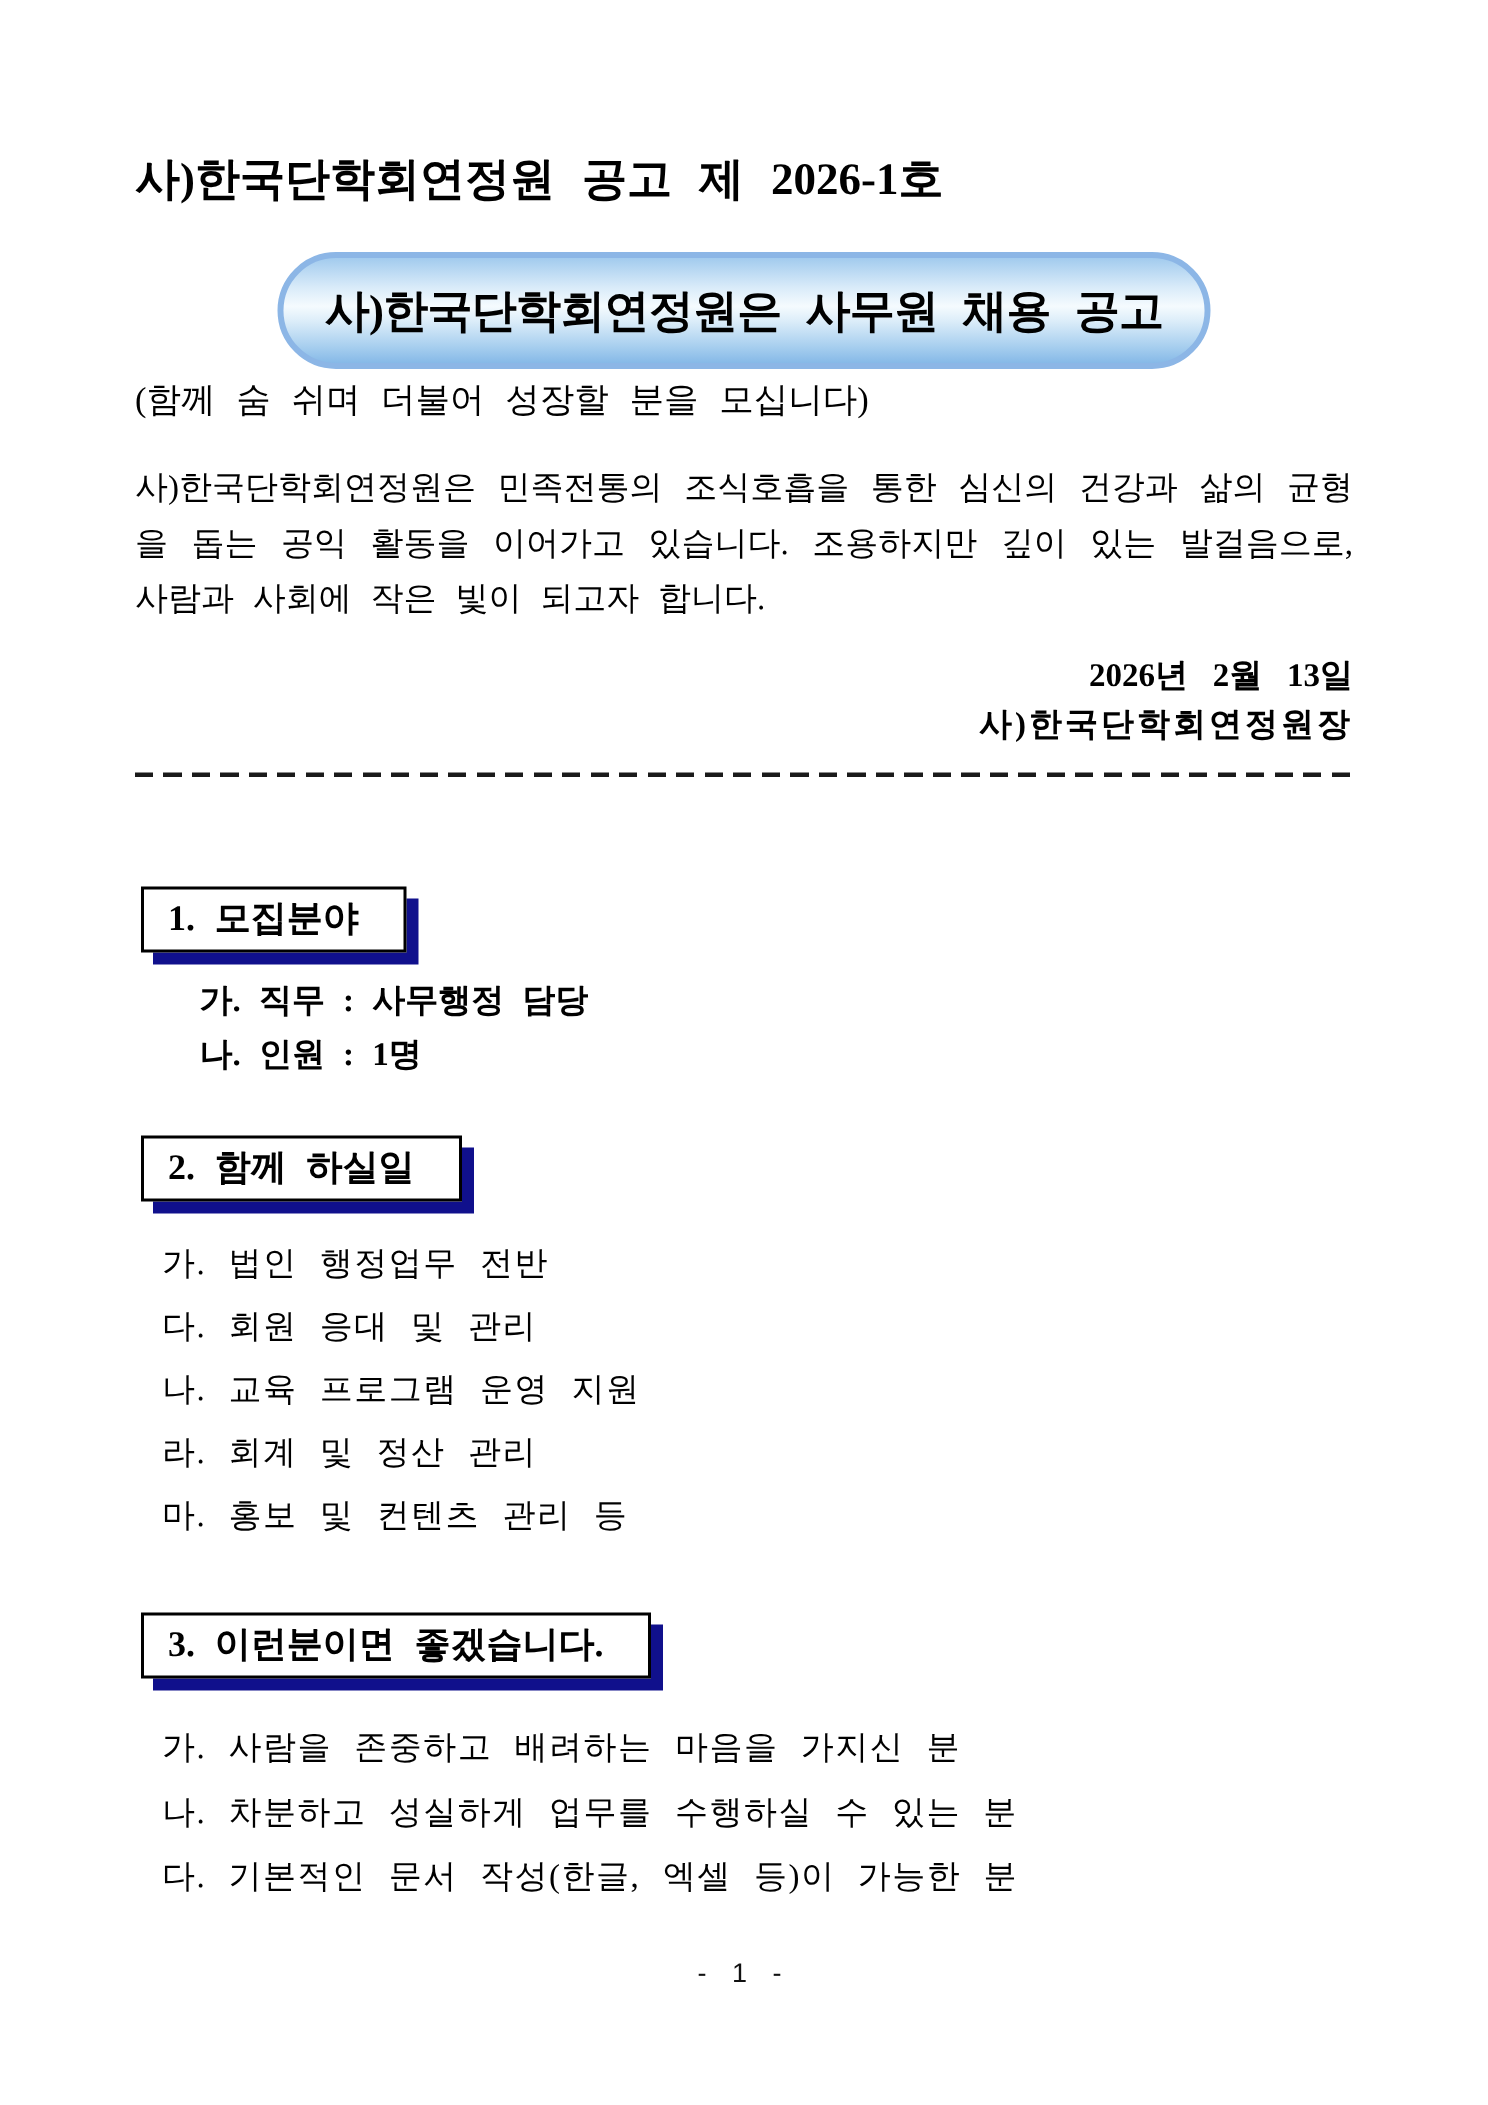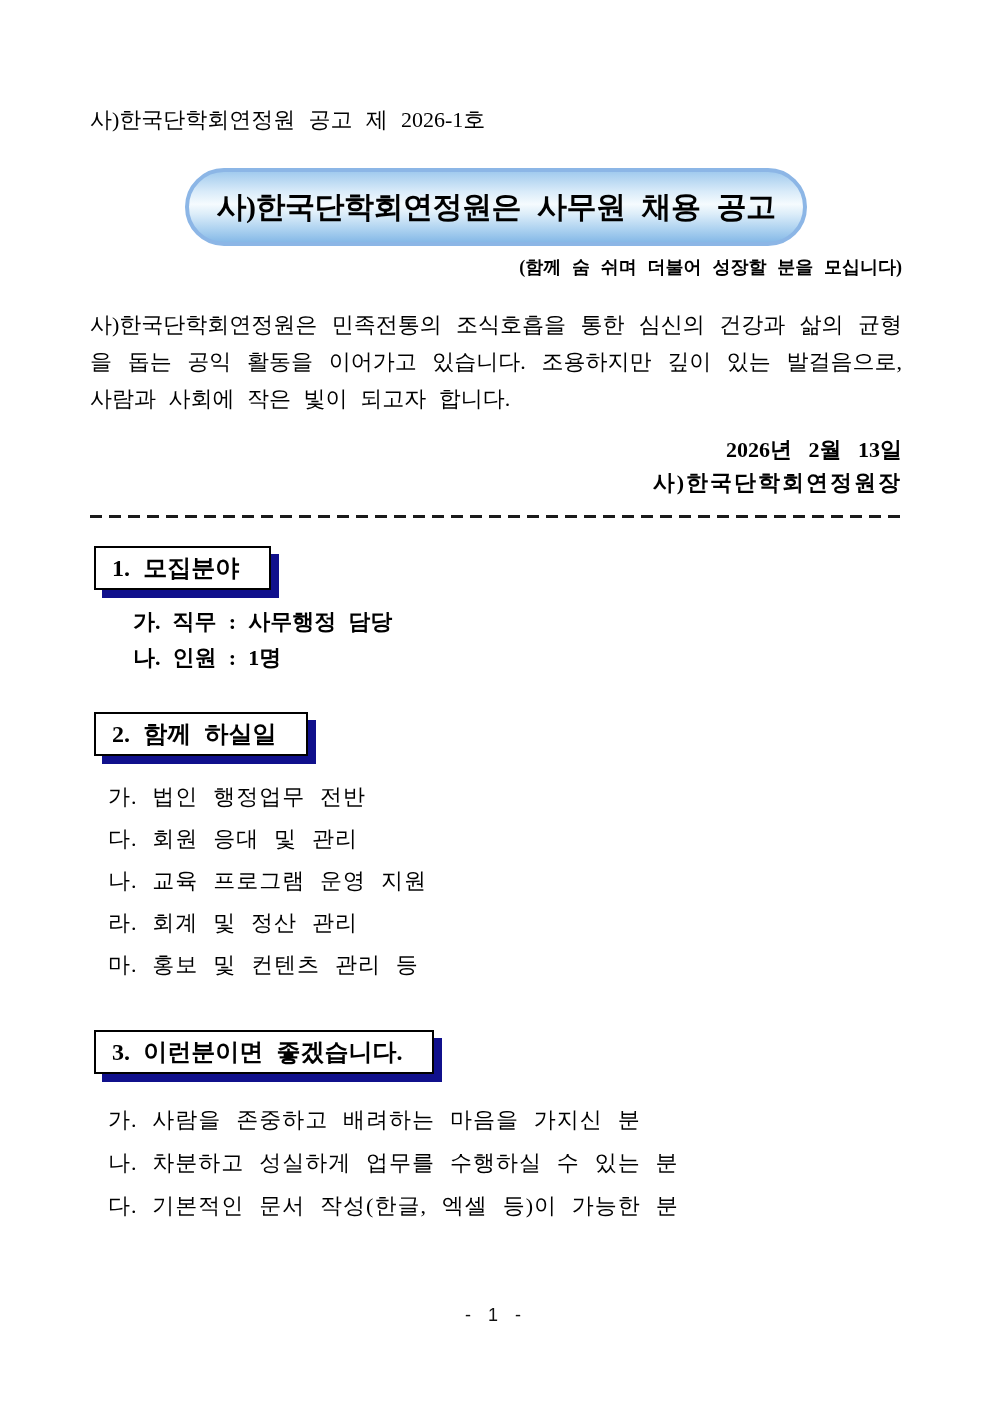--- a/index.html
+++ b/index.html
@@ -13,22 +13,22 @@
     font-family: "Liberation Serif", "DejaVu Serif", serif;
     color: #000000;
     overflow: hidden;
   }
   .content {
     padding: 106px 90px 0 90px;
   }
 
   
   .doc-number {
-    font-size: 22px;
-    font-weight: normal;
+    font-size: 30px;
+    font-weight: bold;
     word-spacing: 0.35em;
     line-height: 28px;
   }
 
   
   .capsule-wrap {
     margin-top: 34px;
     display: flex;
     justify-content: center;
   }
@@ -48,23 +48,23 @@
     align-items: center;
     justify-content: center;
     font-size: 30px;
     font-weight: bold;
     word-spacing: 0.3em;
     letter-spacing: -0.5px;
   }
 
   .subtitle {
     margin-top: 6px;
-    text-align: right;
-    font-size: 18px;
-    font-weight: bold;
+    text-align: left;
+    font-size: 23px;
+    font-weight: normal;
     word-spacing: 0.35em;
     line-height: 30px;
   }
 
   
   .intro {
     margin-top: 24px;
     font-size: 22px;
   }
   .intro-line {
@@ -102,21 +102,21 @@
     display: inline-block;
     background: #ffffff;
     border: 2px solid #000000;
     box-shadow: 8px 8px 0 0 #10108c;
     padding: 4px 30px 4px 16px;
     font-size: 24px;
     font-weight: bold;
     word-spacing: 0.3em;
     line-height: 32px;
   }
-  .sec1-heading { margin-top: 28px; margin-left: 4px; }
+  .sec1-heading { margin-top: 73px; margin-left: 4px; }
   .sec2-heading { margin-top: 36px; margin-left: 4px; }
   .sec3-heading { margin-top: 44px; margin-left: 4px; }
 
   .sec-items { padding-left: 18px; font-size: 22px; }
   .sec1-items { margin-top: 14px; }
   .sec1-items .sec-item { line-height: 36px; font-weight: bold; word-spacing: 0.3em; margin-left: 25px; }
   .sec2-items { margin-top: 20px; }
   .sec2-items .sec-item { line-height: 42px; word-spacing: 0.38em; letter-spacing: 1px; }
   .sec3-items { margin-top: 24px; }
   .sec3-items .sec-item { line-height: 43px; word-spacing: 0.38em; letter-spacing: 1px; }

